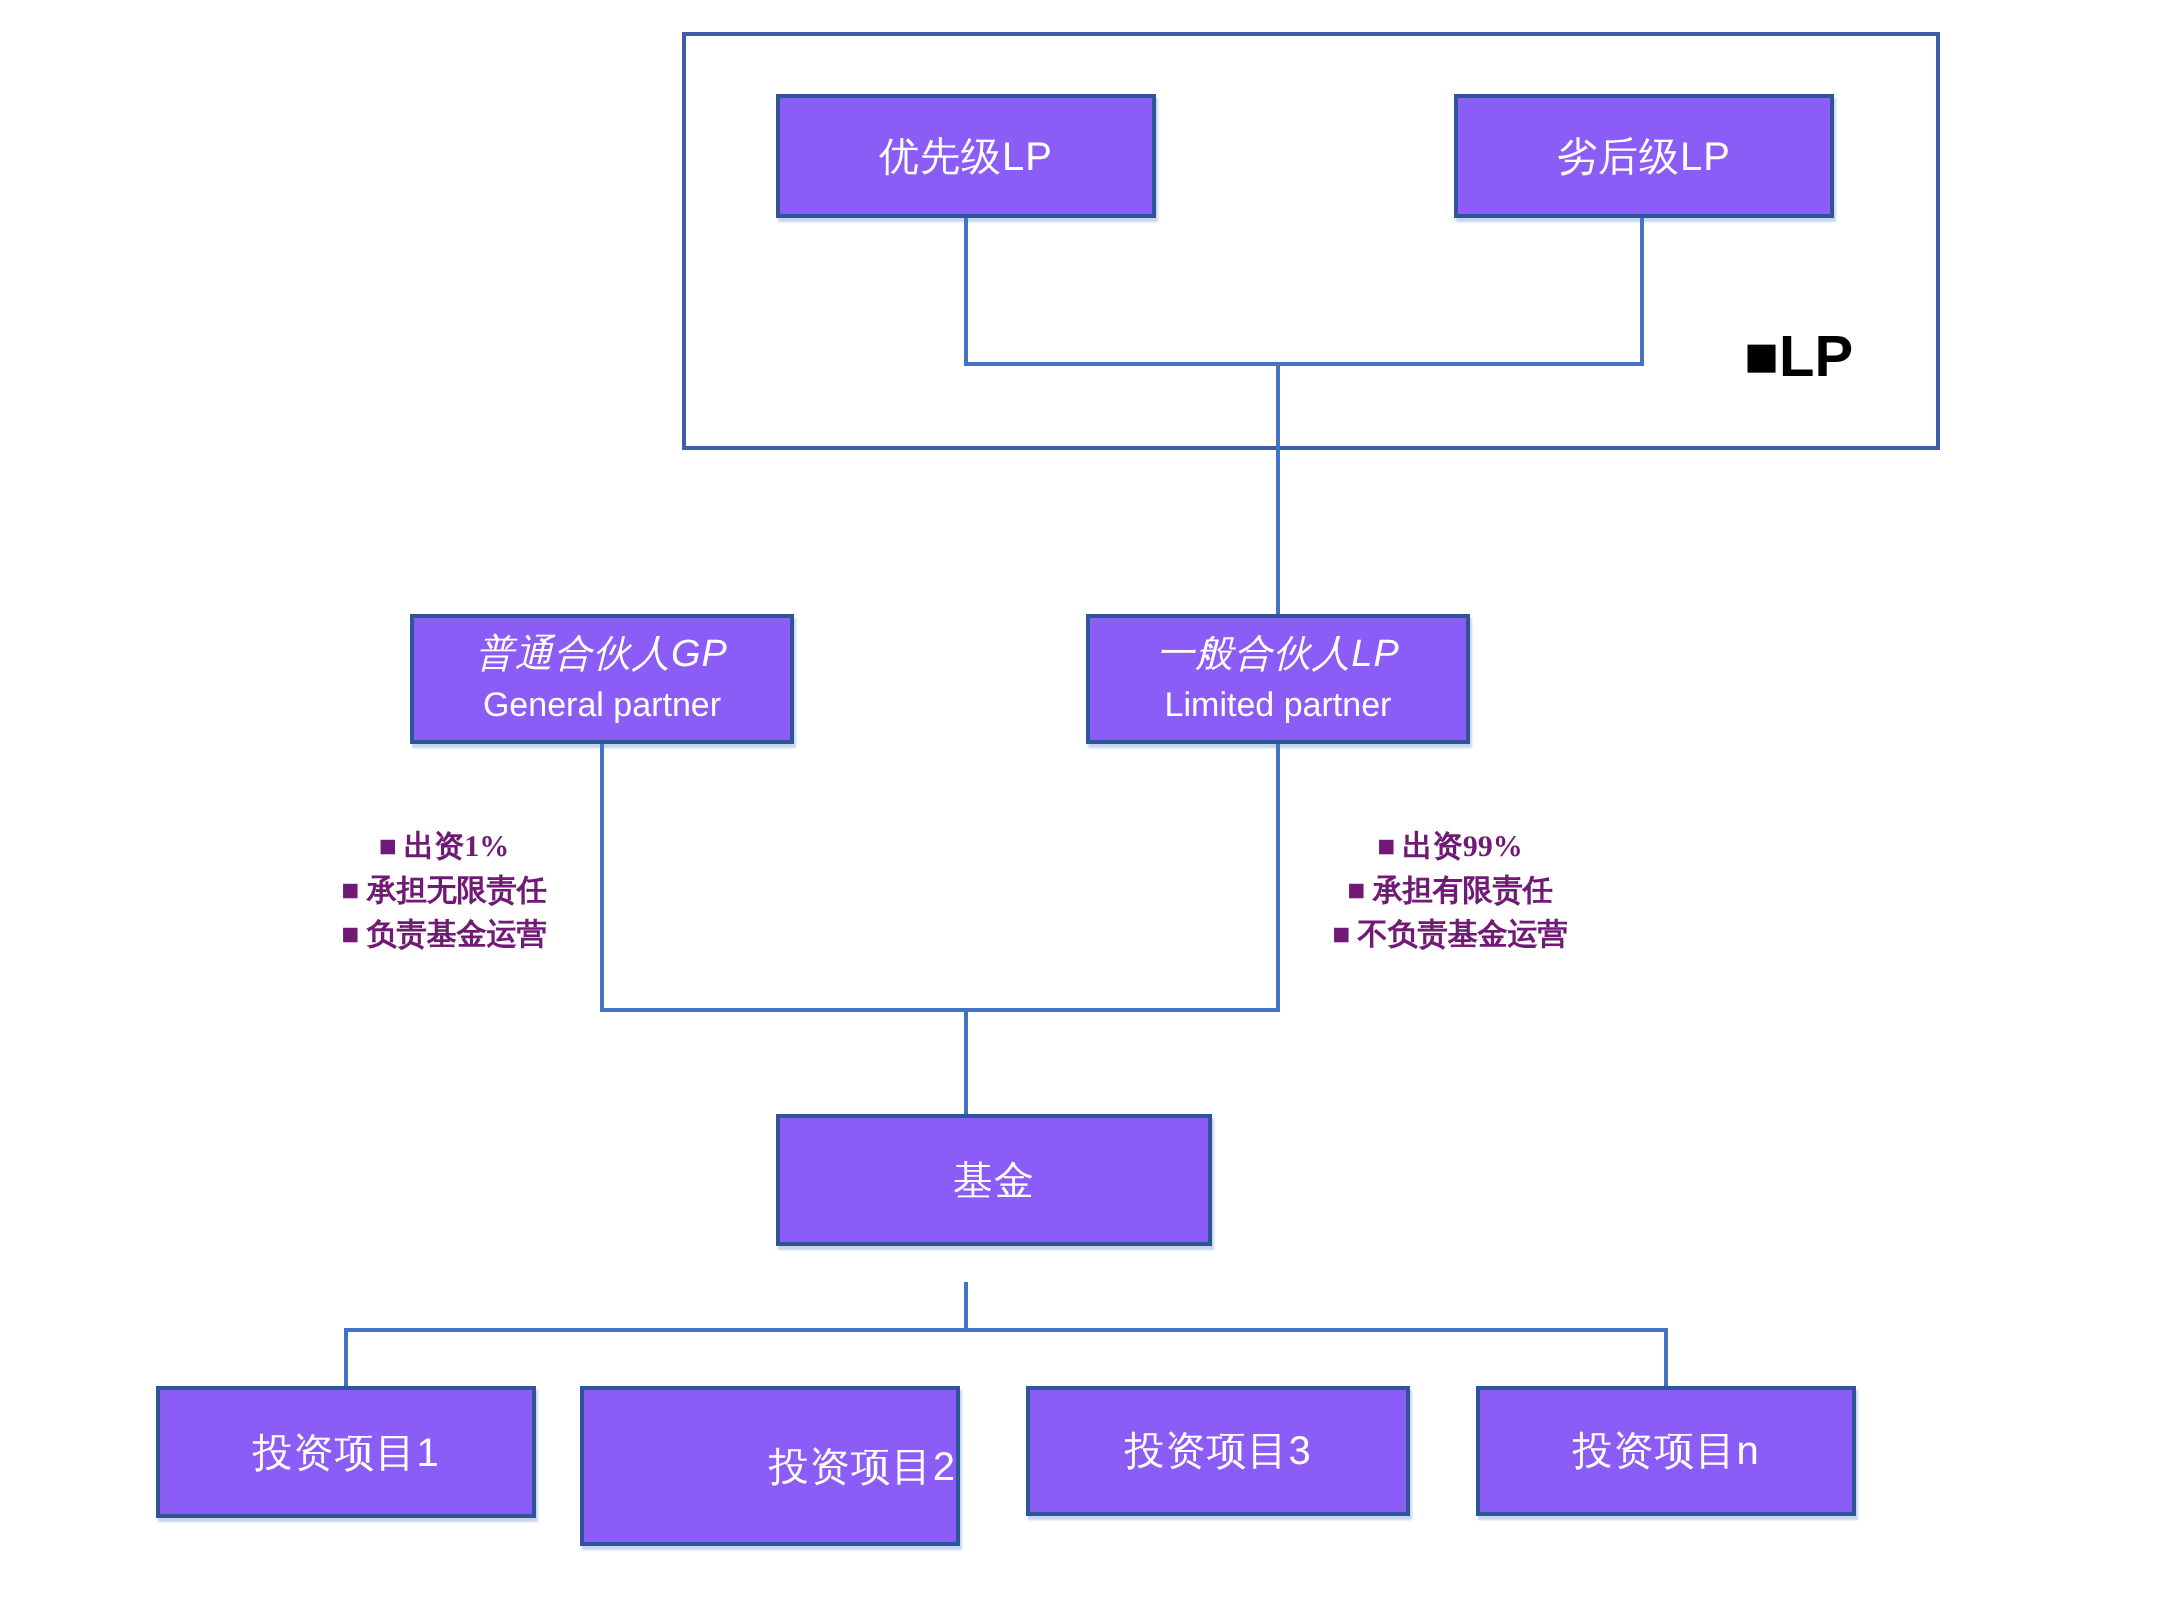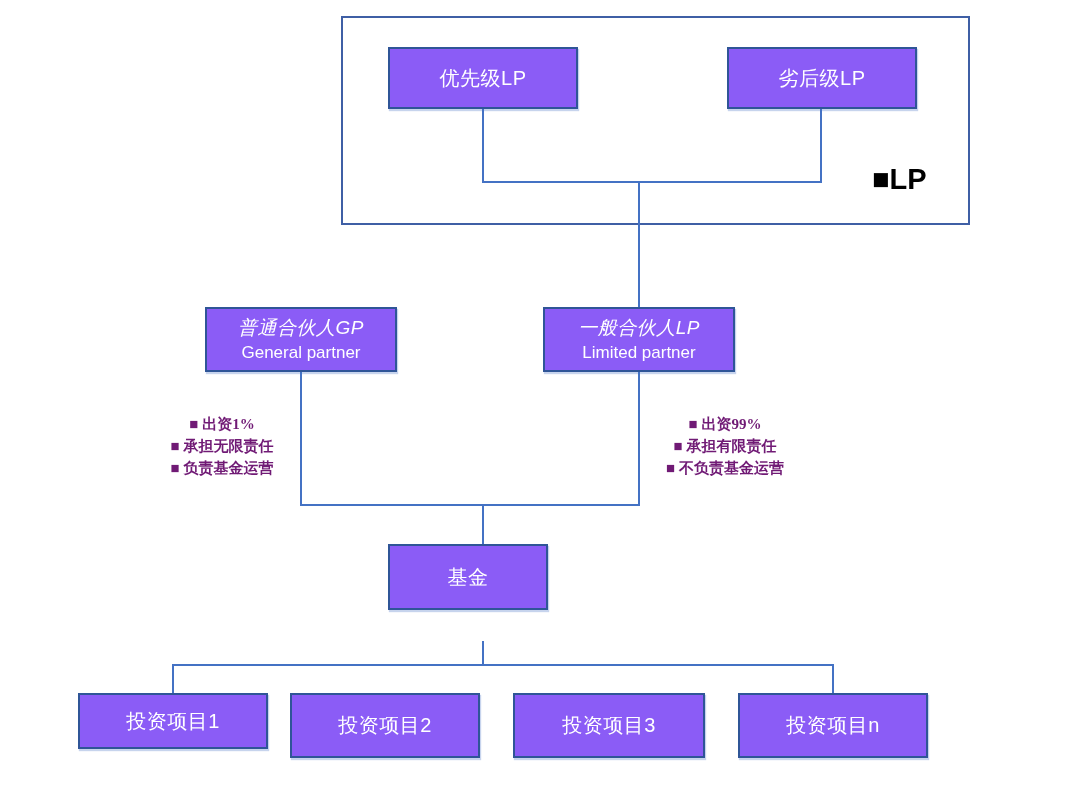--- a/index.html
+++ b/index.html
@@ -43,23 +43,23 @@
     text-align: center;
     box-shadow: 1px 2px 1px rgba(68,114,196,0.30);
   }
   .node .title { font-size: 20px; letter-spacing: 0.5px; }
   .node .title-sm { font-size: 19px; line-height: 26px; letter-spacing: 0.5px; font-style: italic; }
   .node .subtitle { font-size: 17px; line-height: 24px; }
   .n-senior { left: 388px; top: 47px;  width: 190px; height: 62px; }
   .n-junior { left: 727px; top: 47px;  width: 190px; height: 62px; }
   .n-gp     { left: 205px; top: 307px; width: 192px; height: 65px; }
   .n-lp     { left: 543px; top: 307px; width: 192px; height: 65px; }
-  .n-fund   { left: 388px; top: 544px; width: 160px; height: 66px; }
-  .n-p1     { left: 78px;  top: 693px; width: 190px; height: 56px; text-align: center; }
-  .n-p2     { left: 290px; top: 693px; width: 190px; height: 65px; }
+  .n-fund   { left: 388px; top: 557px; width: 218px; height: 66px; }
+  .n-p1     { left: 78px;  top: 693px; width: 190px; height: 66px; text-align: center; }
+  .n-p2     { left: 290px; top: 693px; width: 190px; height: 80px; align-items: flex-end; }
   .n-p3     { left: 513px; top: 693px; width: 192px; height: 65px; }
   .n-pn     { left: 738px; top: 693px; width: 190px; height: 65px; }
   
   .vline { position: absolute; width: 2px; background: #4472C4; }
   .hline { position: absolute; height: 2px; background: #4472C4; }
   
   .notes {
     position: absolute;
     width: 210px;
     text-align: center;

